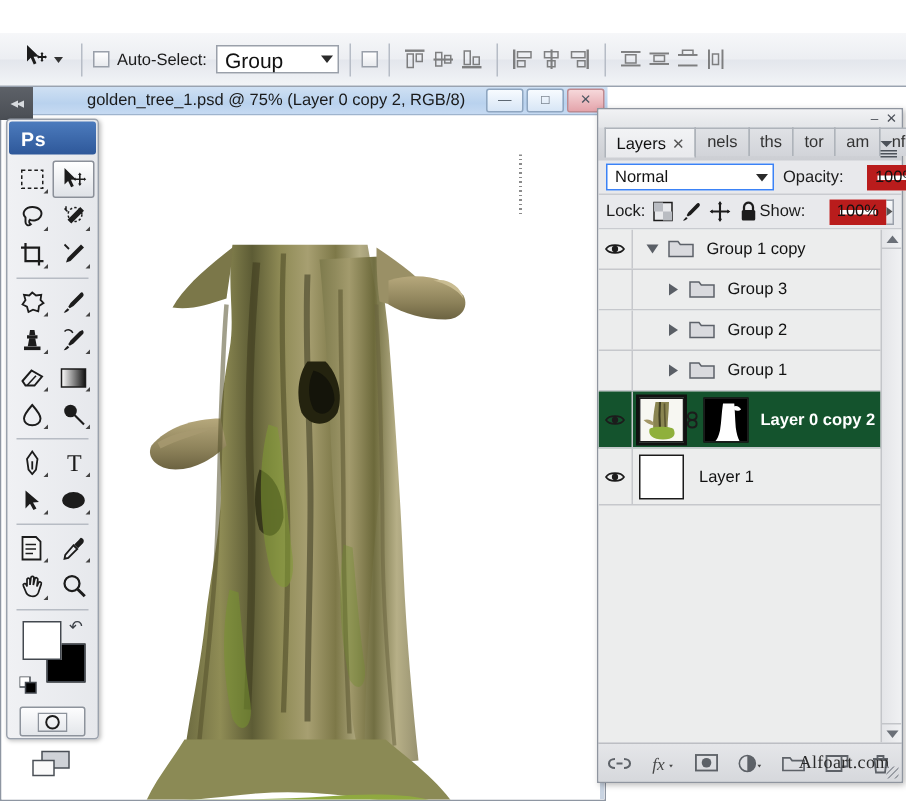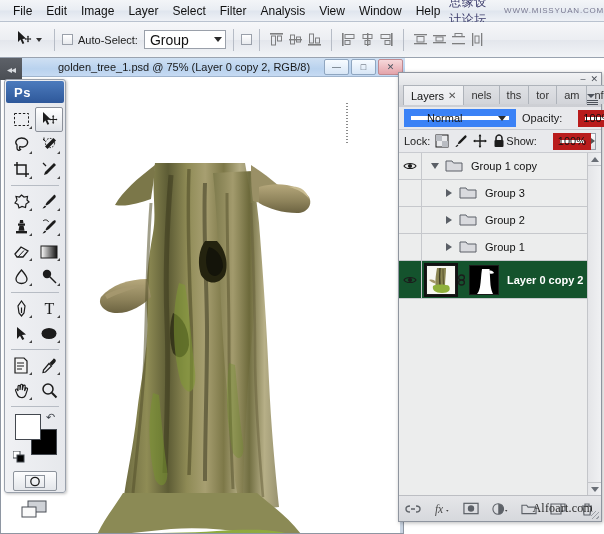--- a/index.html
+++ b/index.html
@@ -129,22 +129,22 @@
   }
   .lp-tab.active{ background:linear-gradient(#f2f3f5,#e8e9ec); color:#111; height:20px; }
   .lp-tab .x{ font-size:10px; color:#555; }
   .lp-menu{ position:absolute; right:3px; bottom:2px; display:flex; flex-direction:column; gap:1px; }
   .lp-menu b{ display:block; width:11px; height:1px; background:#4d525a; }
   .lp-menu .tri{ width:0;height:0;border-left:4px solid transparent;border-right:4px solid transparent;border-top:4px solid #4d525a; margin-bottom:1px;}
 
   .lp-row{ height:23px; display:flex; align-items:center; padding:0 5px; background:#e8e9ec; }
   .lp-row.blend{ border-bottom:1px solid #c9cbd0; }
   .blend-select{
-    flex:0 0 112px; height:18px; background:#fff; border:7px solid #3b82f6;
-    display:flex; align-items:center; justify-content:space-between; padding:0 3px 0 16px; font-size:11px; color:#111;
+    flex:0 0 112px; height:18px; background:#fff; border:1px solid #3b82f6;
+    display:flex; align-items:center; justify-content:space-between; padding:0 3px 0 5px; font-size:11px; color:#111;
   }
   .lbl{ font-size:11px; color:#1b1b1b; margin-left:6px; }
   .numfield{
     height:17px; width:38px; background:#fff; border:7px solid #b91c1c;
     font-size:11px; color:#111; display:flex; align-items:center; justify-content:center; margin-left:16px;
   }
   .spin{ width:13px;height:17px;border:1px solid #9aa0aa; border-left:none;
     background:linear-gradient(#f9fafb,#dfe2e7); display:flex;align-items:center;justify-content:center; }
   .spin i{ width:0;height:0;border-top:3px solid transparent;border-bottom:3px solid transparent;border-left:4px solid #555; font-style:normal;}
   .lock-ico{ width:14px;height:14px; margin-left:5px; display:inline-block; }
@@ -191,34 +191,20 @@
     background:linear-gradient(#5d6168,#4a4e54);
     display:flex; align-items:center; justify-content:center;
   }
   .collapse-strip .cc{ color:#d8dbdf; font-size:10px; letter-spacing:-1px; }
 </style>
 </head>
 <body>
 
 <div class="app">
 
-  <div class="menubar">
-    <div class="mi">File</div>
-    <div class="mi">Edit</div>
-    <div class="mi">Image</div>
-    <div class="mi">Layer</div>
-    <div class="mi">Select</div>
-    <div class="mi">Filter</div>
-    <div class="mi">Analysis</div>
-    <div class="mi">View</div>
-    <div class="mi">Window</div>
-    <div class="mi">Help</div>
-    <div class="wm-cn">思缘设计论坛</div>
-    <div class="wm-url">WWW.MISSYUAN.COM</div>
-  </div>
 
   <div class="optionsbar">
 
     <div class="ob-tool">
       <span>
         <svg width="18" height="18" viewBox="0 0 18 18">
           <path d="M3 1 L3 12 L5.5 9.5 L7.5 14 L9.3 13.2 L7.4 8.9 L11 8.6 Z" fill="#1c1c1c"></path>
           <path d="M13 7 L13 11 M11 9 L15 9" stroke="#1c1c1c" stroke-width="1.2"></path>
           <path d="M13 5.6 L11.9 7 L14.1 7 Z M13 12.4 L11.9 11 L14.1 11 Z M9.6 9 L11 7.9 L11 10.1 Z M16.4 9 L15 7.9 L15 10.1 Z" fill="#1c1c1c"></path>
         </svg>
@@ -852,20 +838,30 @@
           <div class="mask">
             <svg width="30" height="30" viewBox="0 0 30 30">
               <rect width="30" height="30" fill="#000"></rect>
               <path d="M12 3 C11 9 11 15 10 21 C9 25 8 27 7 28 L23 28 C22 26 21 23 20.5 19 C20 13 20 8 19.5 3 Z" fill="#ffffff"></path>
               <path d="M19 5 C21 4 23 5 24 7 C23 8 21 8 19.6 7.4 Z" fill="#ffffff"></path>
             </svg>
           </div>
           <span class="layer-name" style="margin-left:8px">Layer 0 copy 2</span>
         </div>
 
+        <div class="layer-row">
+          <div class="eye-cell">
+            <svg width="14" height="10" viewBox="0 0 14 10">
+                <path d="M1 5 C3 1.6 11 1.6 13 5 C11 8.4 3 8.4 1 5 Z" fill="none" stroke="#1c1c1c" stroke-width="1.1"></path>
+                <circle cx="7" cy="5" r="2.1" fill="#1c1c1c"></circle>
+              </svg>
+          </div>
+          <div class="thumb"></div>
+          <span class="layer-name" style="margin-left:10px">Layer 1</span>
+        </div>
       </div>
 
       <div class="lp-scroll">
         <div class="arw">
             <i></i>
           </div>
         <div class="arw bot">
             <i></i>
           </div>
       </div>

